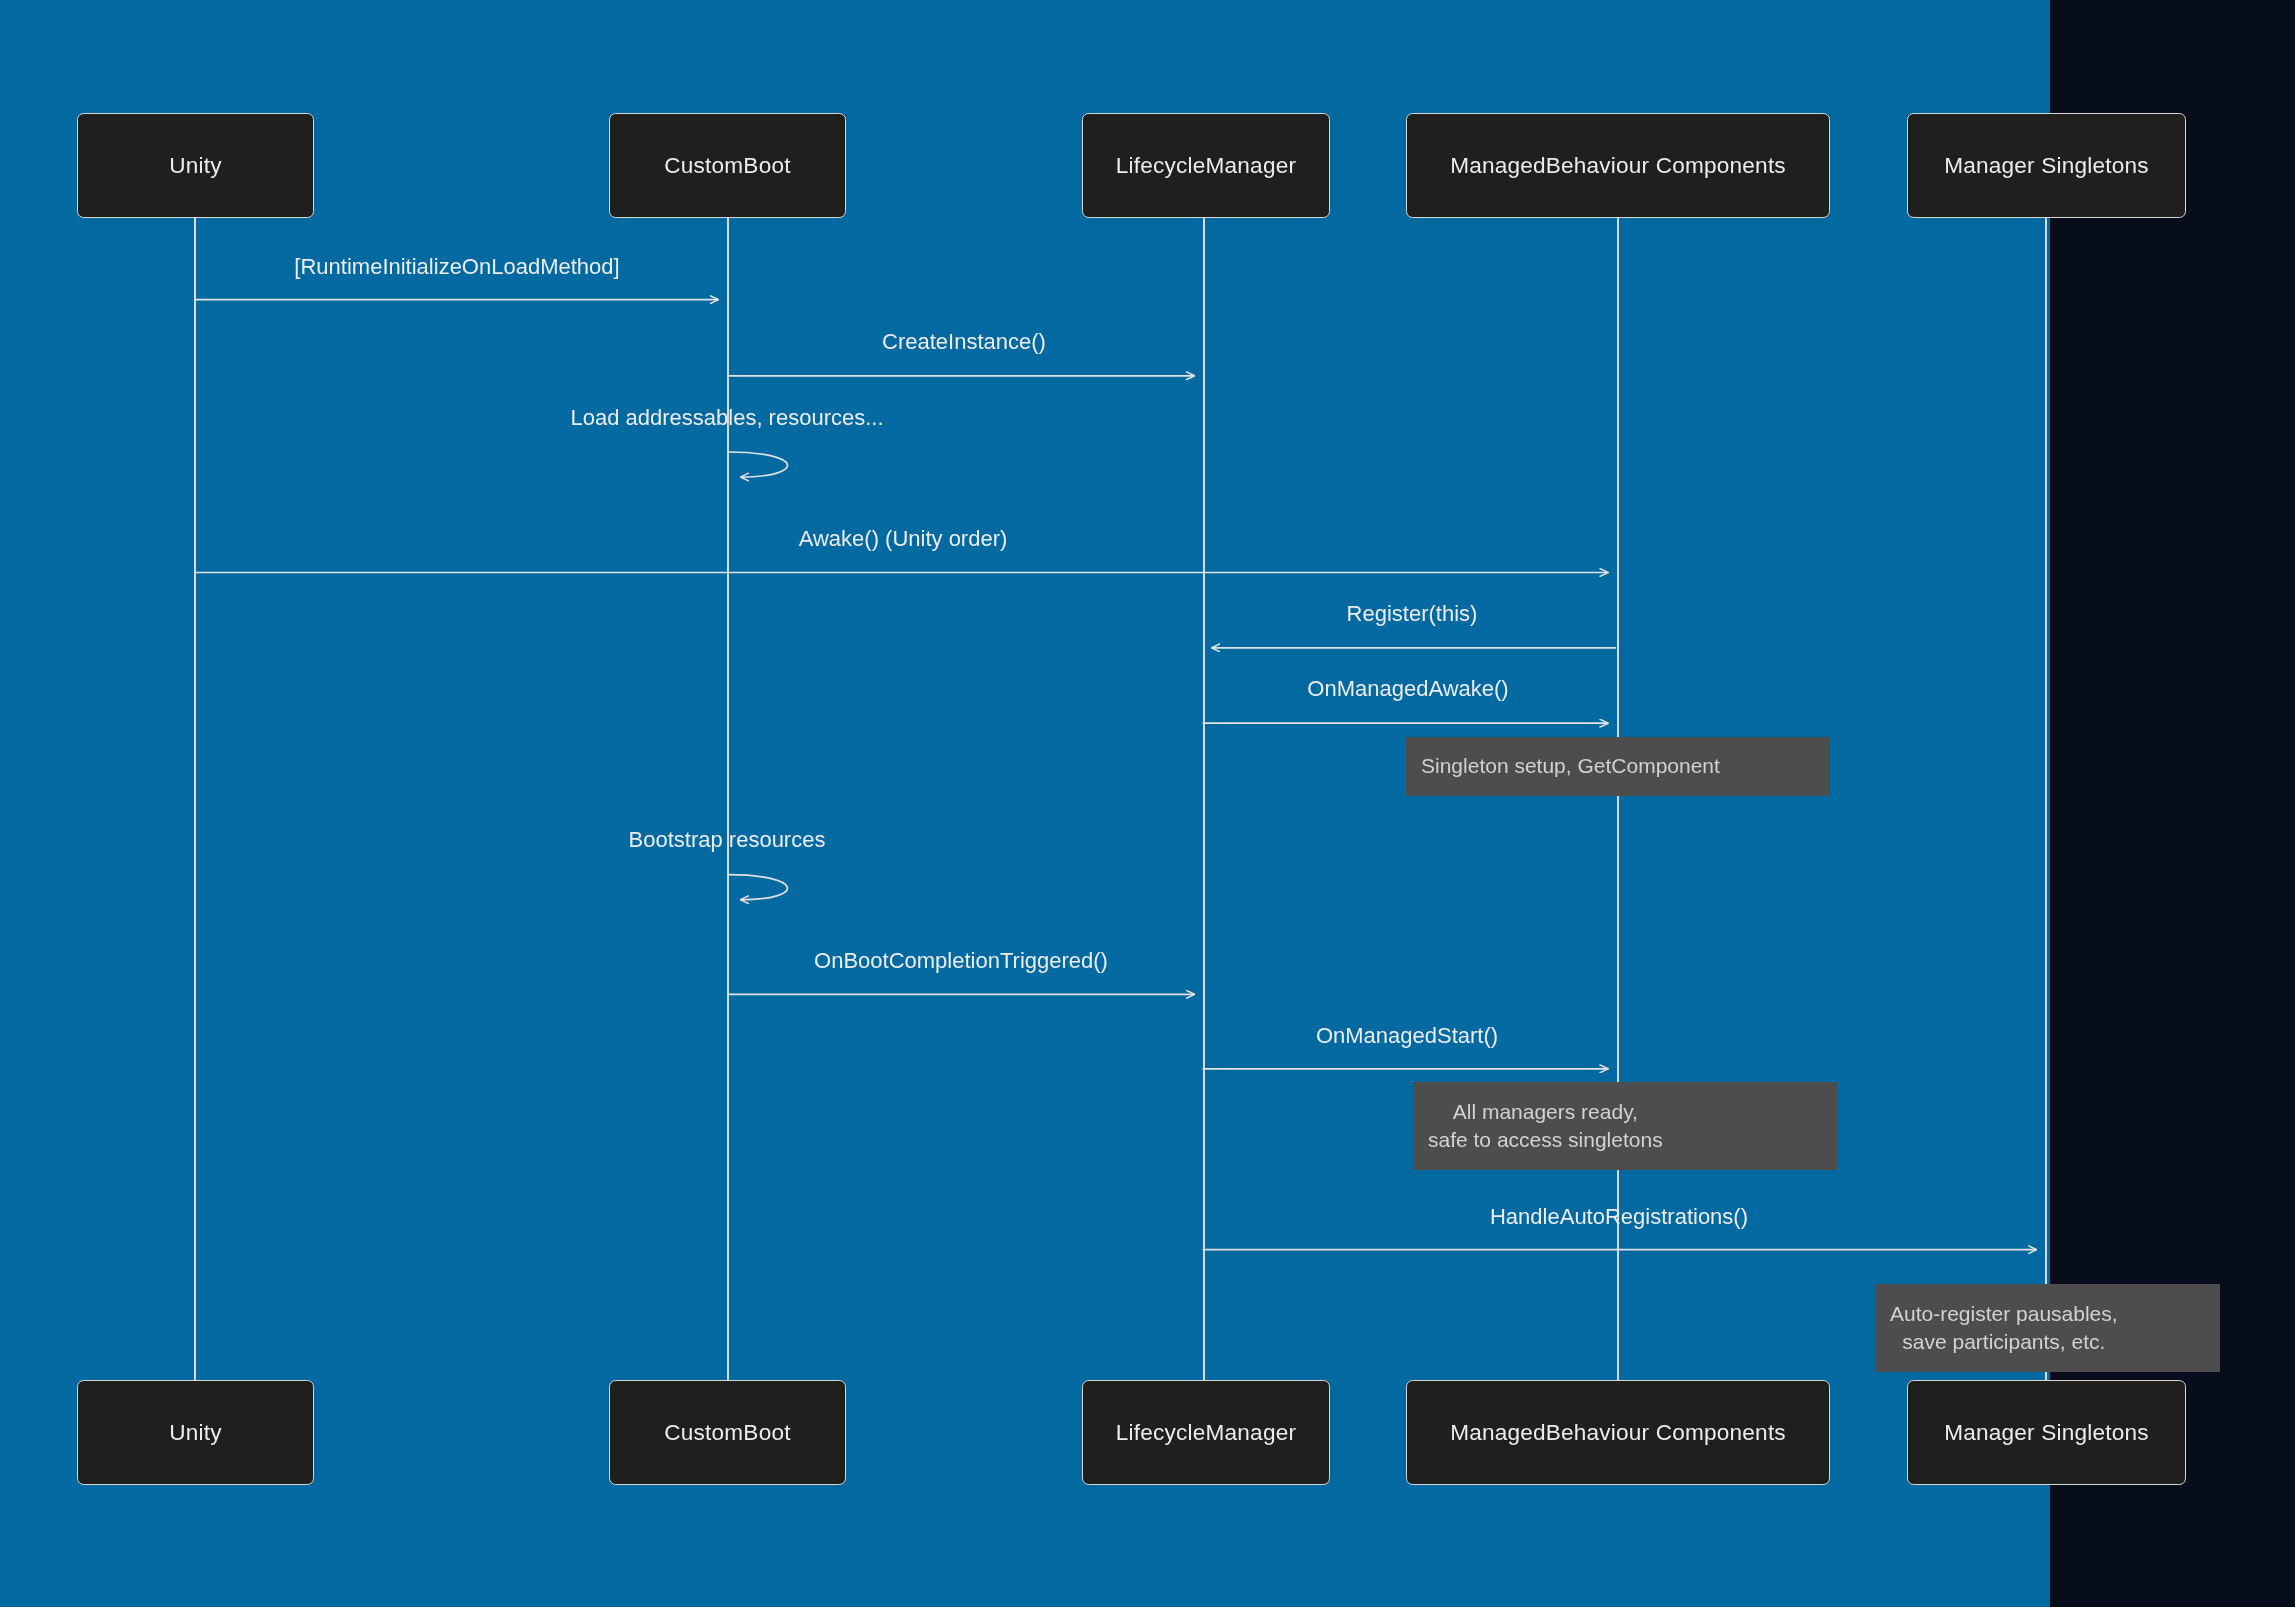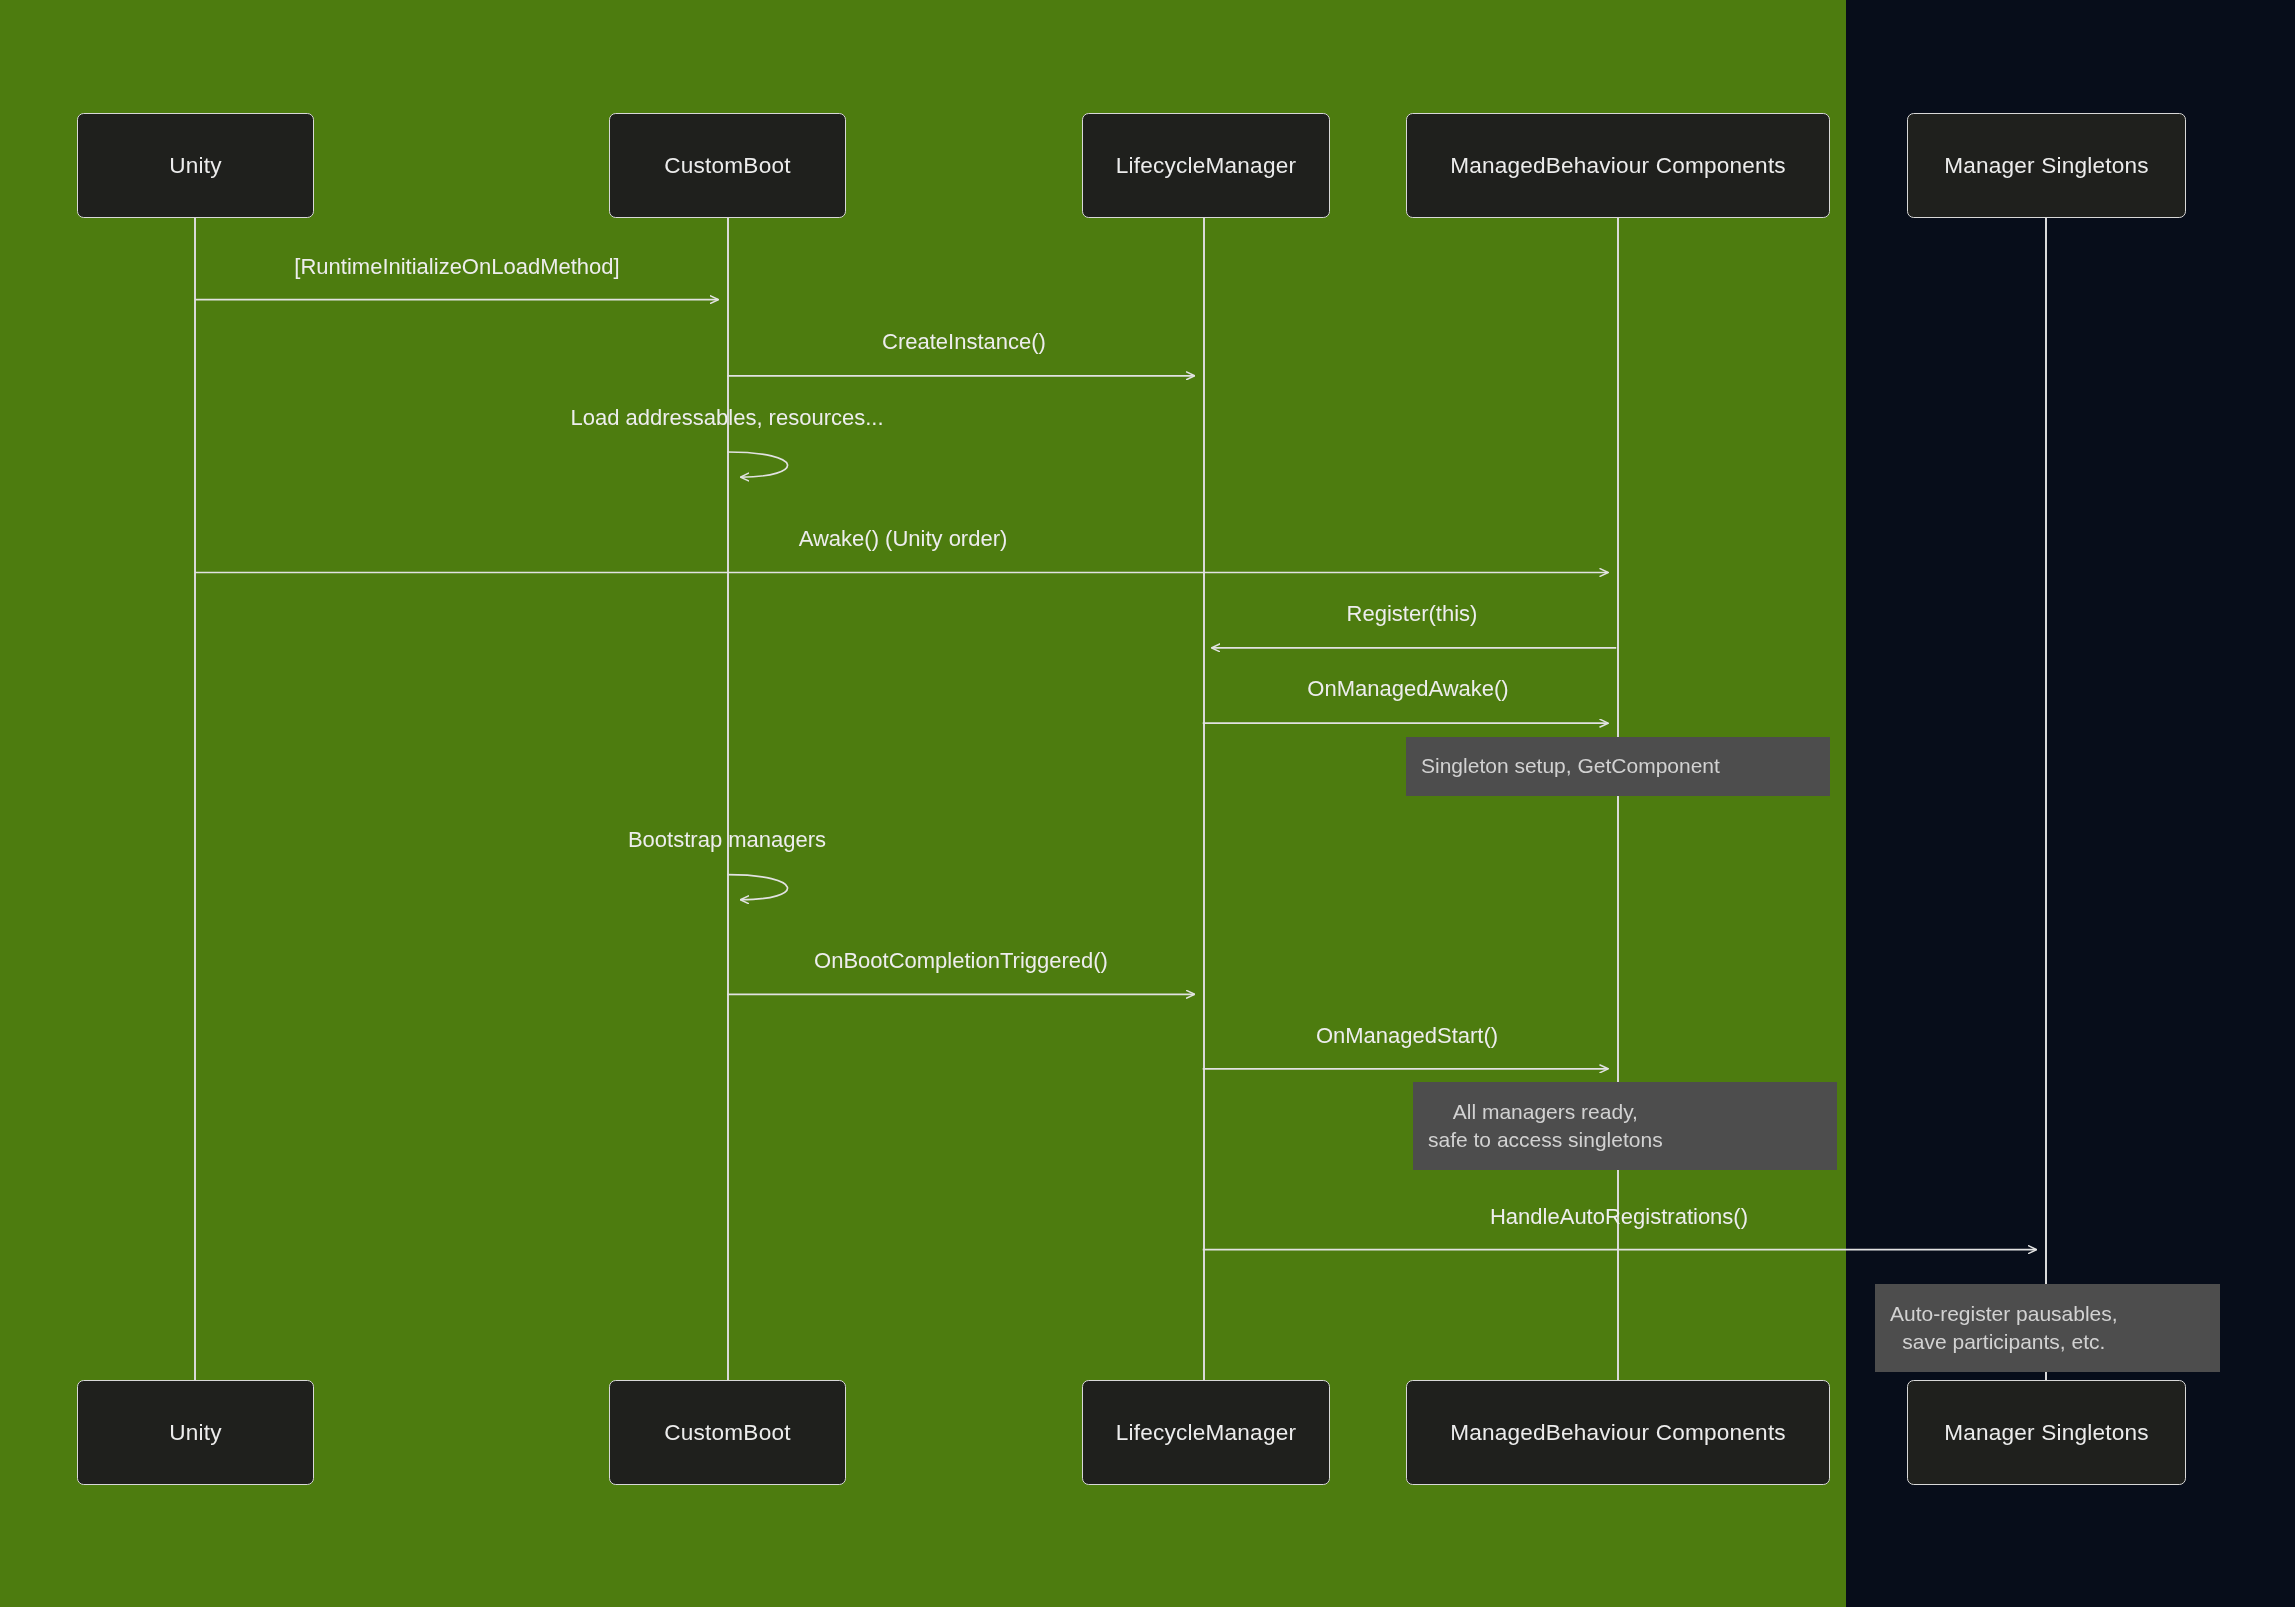--- a/index.html
+++ b/index.html
@@ -9,23 +9,23 @@
   }
   body {
     width: 2295px;
     height: 1607px;
     font-family: "Liberation Sans", sans-serif;
     color: #e8e8e8;
     overflow: hidden;
   }
   #diagram {
     position: relative;
-    width: 1846px;
+    width: 2050px;
     height: 1607px;
-    background: #4d7c0f;
+    background: #0369a1;
   }
   .actor-box {
     position: absolute;
     box-sizing: border-box;
     background: #1f201d;
     border: 1.7px solid #d8d8d8;
     border-radius: 6.7px;
     display: flex;
     align-items: center;
     justify-content: center;
@@ -149,21 +149,21 @@
   <div class="msg-label" style="left:903px; top:526px;">
     <span>Awake() (Unity order)</span>
   </div>
   <div class="msg-label" style="left:1412px; top:601px;">
     <span>Register(this)</span>
   </div>
   <div class="msg-label" style="left:1408px; top:676px;">
     <span>OnManagedAwake()</span>
   </div>
   <div class="msg-label" style="left:727px; top:827px;">
-    <span>Bootstrap managers</span>
+    <span>Bootstrap resources</span>
   </div>
   <div class="msg-label" style="left:961px; top:948px;">
     <span>OnBootCompletionTriggered()</span>
   </div>
   <div class="msg-label" style="left:1407px; top:1023px;">
     <span>OnManagedStart()</span>
   </div>
   <div class="msg-label" style="left:1619px; top:1204px;">
     <span>HandleAutoRegistrations()</span>
   </div>

